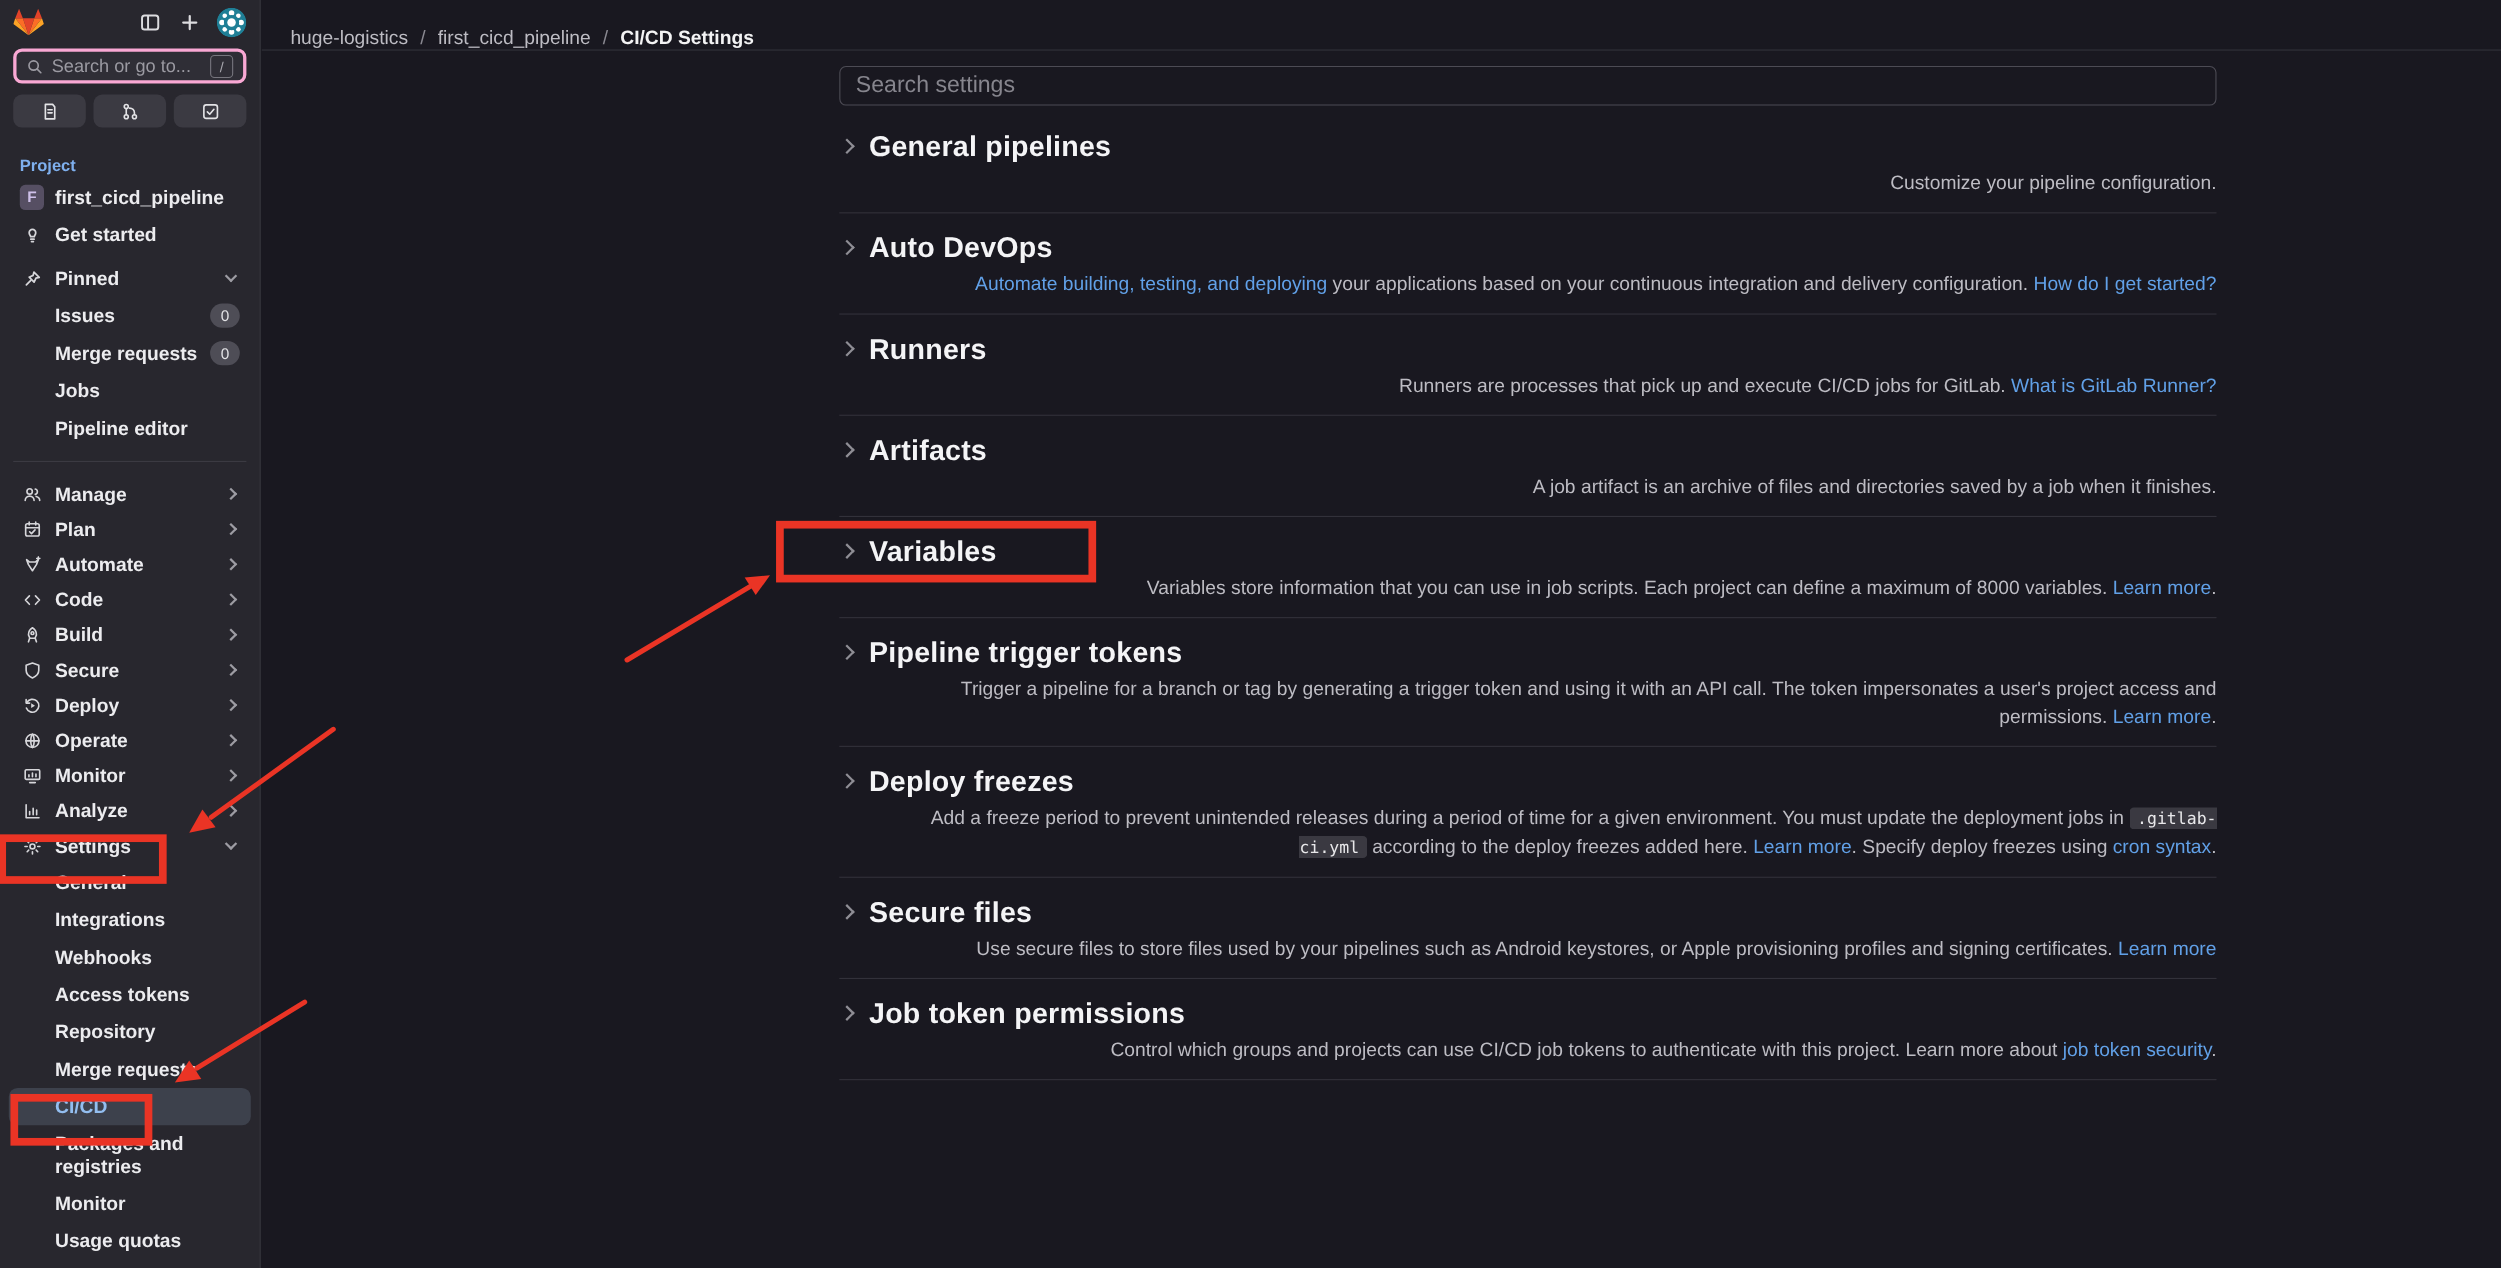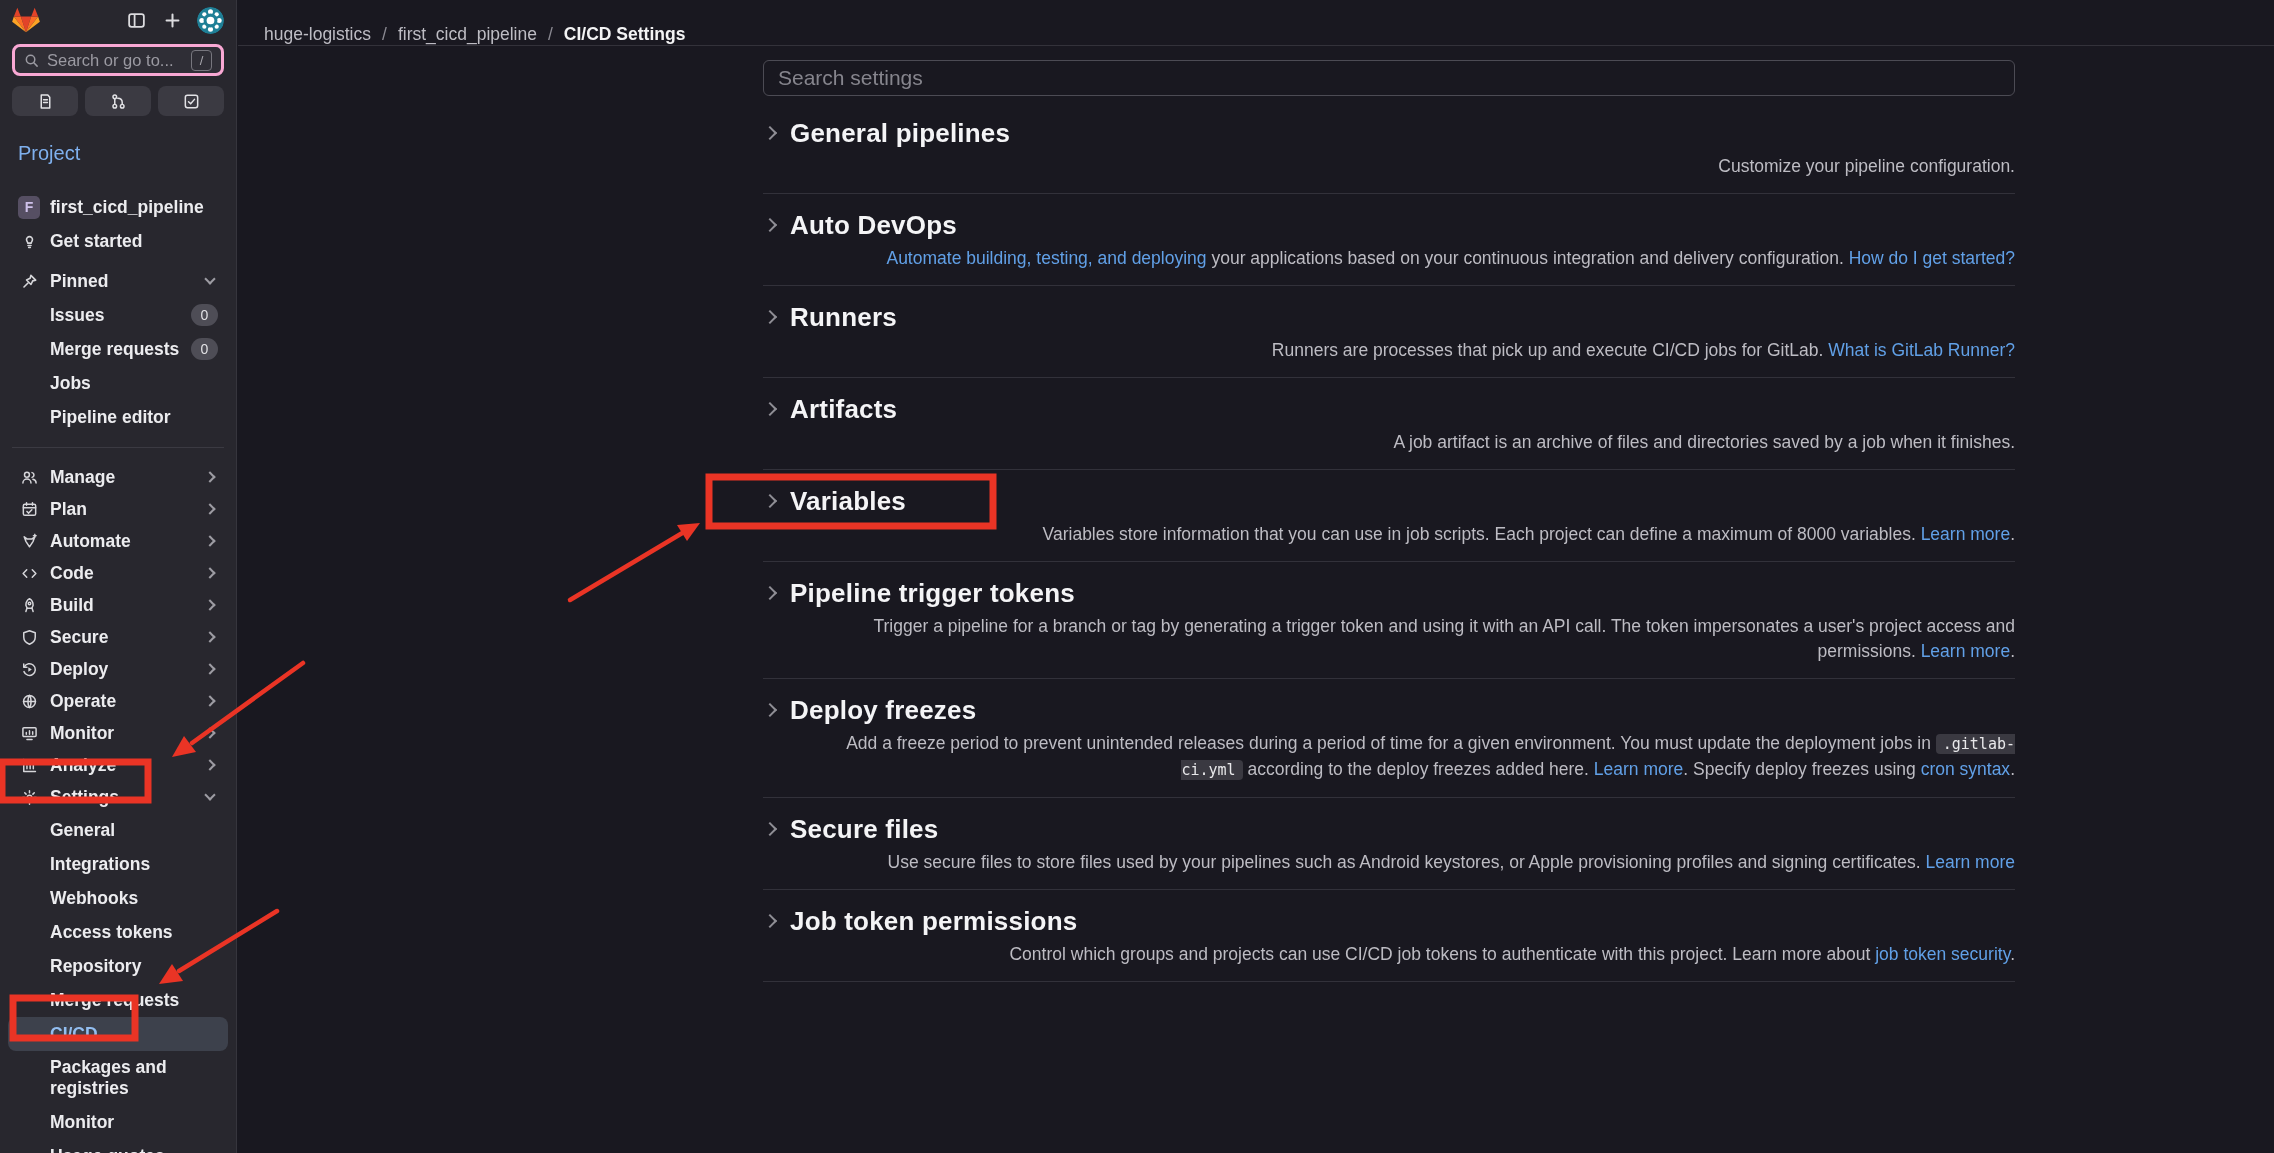--- a/index.html
+++ b/index.html
@@ -22,21 +22,21 @@
     border-radius:8px; display:flex; align-items:center; padding:0 9px; gap:8px; color:#9b9aa2; cursor:text; }
   .sb-search svg { width:15px; height:15px; flex:none; }
   .sb-search .ph { font-size:16.5px; flex:1; white-space:nowrap; }
   .kbd { width:21px; height:21px; border:1px solid #77767e; border-radius:4px; font-size:13px;
     display:flex; align-items:center; justify-content:center; color:#a8a7ae; }
   .sb-btnrow { margin:10px 12px 0; display:flex; gap:7px; }
   .sb-btn { flex:1; height:30px; background:#3b3a42; border-radius:8px; display:flex;
     align-items:center; justify-content:center; color:#e3e3e6; cursor:pointer; }
   .sb-btn svg { width:17px; height:17px; }
   .sb-nav { margin-top:26px; padding:0 8px; }
-  .sb-label { color:#7fb0ee; font-weight:400; font-size:20px; padding:0 10px; height:20px; margin-bottom:28px; }
+  .sb-label { color:#7fb0ee; font-weight:700; font-size:15px; padding:0 10px; height:20px; margin-bottom:0; }
   .row { display:flex; align-items:center; min-height:34px; padding:0 10px; border-radius:8px;
     font-size:17.5px; font-weight:600; color:#ececef; gap:10px; cursor:pointer; }
   .row .islot { width:22px; display:flex; justify-content:center; color:#d6d6da; flex:none; }
   .row .islot svg { width:17px; height:17px; }
   .row.nav { min-height:32px; }
   .row.sub { padding-left:42px; }
   .row.active { background:#3d414c; color:#93bef0; }
   .row .lbl { line-height:21px; }
   .badge { margin-left:auto; background:#4e4d56; color:#e2e2e5; border-radius:999px;
     min-width:27px; height:22px; font-size:14px; font-weight:400;

